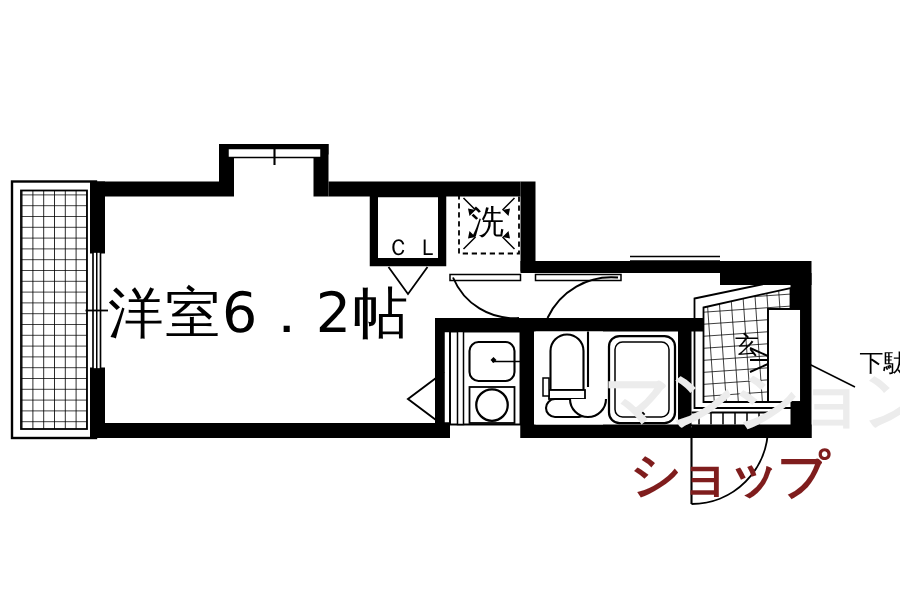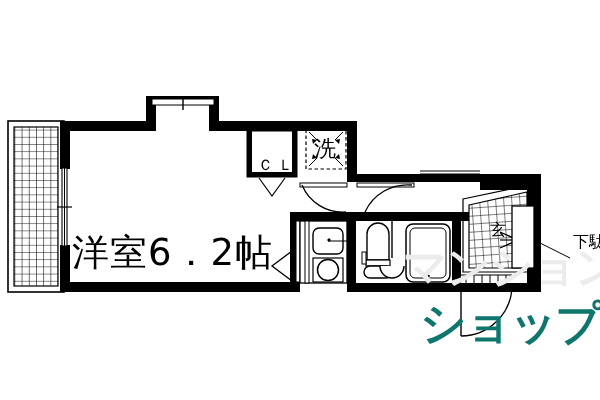--- a/index.html
+++ b/index.html
@@ -1,27 +1,27 @@
 <!DOCTYPE html>
 <html><head>
 <meta charset="utf-8">
 <style>
   html,body{margin:0;padding:0;background:#ffffff;}
   body{width:600px;height:400px;overflow:hidden;
        font-family:"DejaVu Sans","Liberation Sans",sans-serif;}
   #floorplan{position:relative;width:600px;height:400px;background:#fff;}
   #fp-svg{position:absolute;left:0;top:0;width:600px;height:400px;}
   .lbl{position:absolute;color:#000;line-height:1;white-space:pre;}
-  #room-label{left:72px;top:190px;font-size:37px;letter-spacing:1px;font-weight:400;margin-top:44px;}
+  #room-label{left:72px;top:190px;font-size:37px;letter-spacing:1px;font-weight:400;}
   #cl-label{left:258px;top:158px;font-size:15px;letter-spacing:5px;}
   #sen-label{left:314px;top:138px;font-size:22px;}
   #gen-label{left:490px;top:222px;font-size:16px;}
   #geta-label{left:573px;top:233px;font-size:16px;width:20px;line-height:1.15;text-align:center;}
   #wm1{left:403px;top:245px;font-size:44px;font-weight:bold;color:#ececec;letter-spacing:-2px;}
-  #wm2{left:420px;top:300px;font-size:46px;font-weight:bold;color:#0f766e;letter-spacing:-2px;text-align:right;}
+  #wm2{left:420px;top:300px;font-size:34px;font-weight:bold;color:#7f1d1d;letter-spacing:-2px;text-align:right;}
 </style>
 </head>
 <body>
 
 <div id="floorplan">
 
   <svg id="fp-svg" viewBox="0 0 600 400">
     <defs>
       <pattern id="balconyGrid" width="7.2" height="7.2" patternUnits="userSpaceOnUse">
         <rect width="7.2" height="7.2" fill="#ffffff"></rect>

